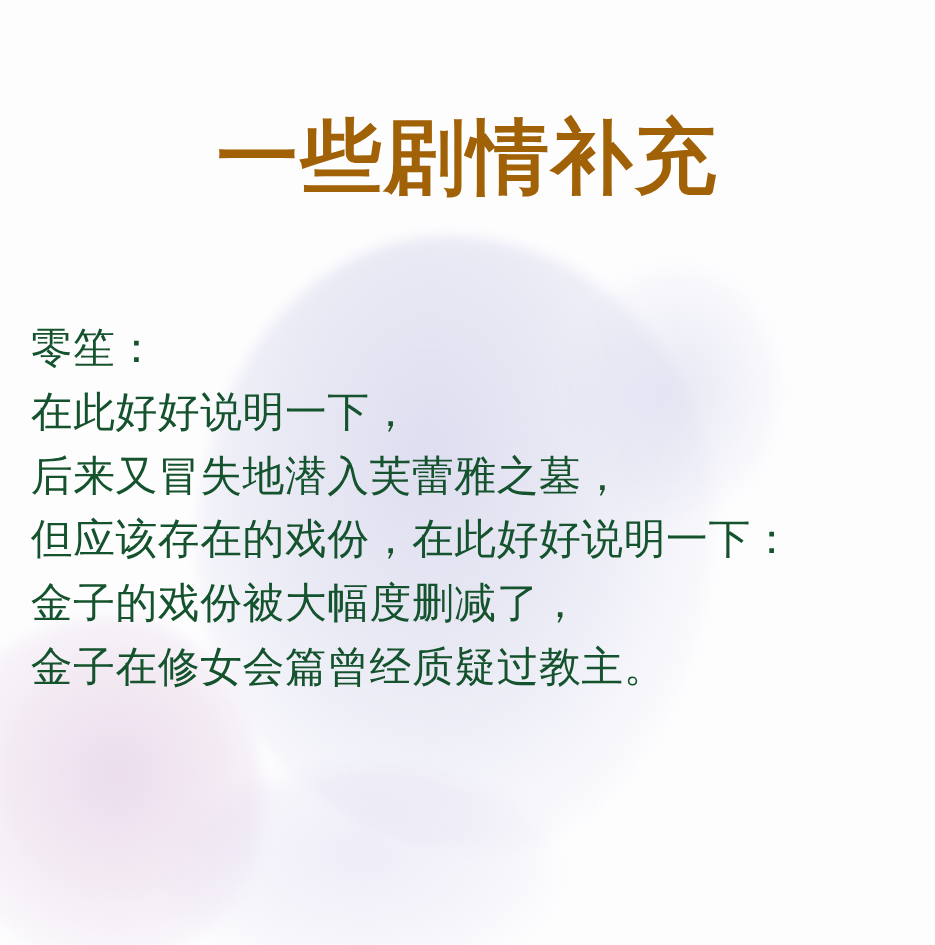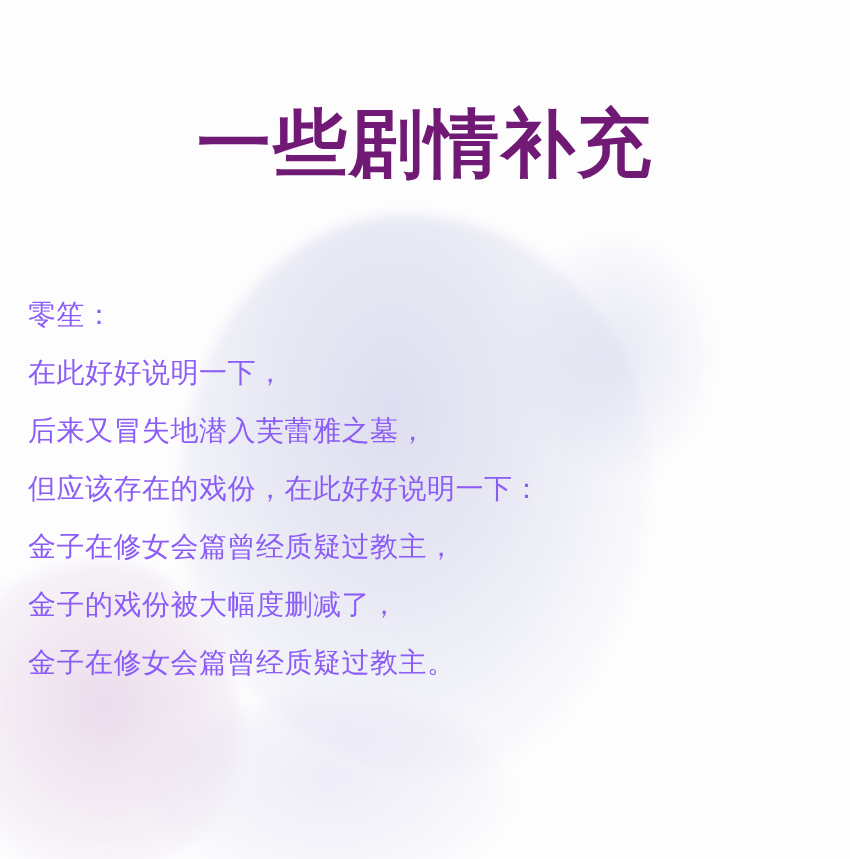--- a/index.html
+++ b/index.html
@@ -78,37 +78,37 @@
     position: relative;
     z-index: 2;
   }
 
   .title {
     position: absolute;
     left: 0;
     top: 106px;
     width: 850px;
     text-align: center;
-    color: #701a75;
+    color: #a16207;
     font-size: 74px;
     line-height: 1;
     font-weight: bold;
     letter-spacing: 2px;
     font-family: "DejaVu Sans", "Liberation Sans", sans-serif;
   }
 
   .body-text {
     position: absolute;
     left: 28px;
     top: 288px;
     width: 800px;
-    color: #8b5cf6;
-    font-size: 28px;
+    color: #14532d;
+    font-size: 38px;
     line-height: 58px;
-    font-family: Liberation Mono, monospace;
+    font-family: Liberation Serif, serif;
     letter-spacing: 0.5px;
   }
 
   .body-text .line {
     white-space: pre;
     display: block;
   }
 </style>
 </head>
 <body>
@@ -124,19 +124,18 @@
 
   <div class="content">
 
     <div class="title">一些剧情补充</div>
 
     <div class="body-text">
       <span class="line">零笙：</span>
       <span class="line">在此好好说明一下，</span>
       <span class="line">后来又冒失地潜入芙蕾雅之墓，</span>
       <span class="line">但应该存在的戏份，在此好好说明一下：</span>
-      <span class="line">金子在修女会篇曾经质疑过教主，</span>
       <span class="line">金子的戏份被大幅度删减了，</span>
       <span class="line">金子在修女会篇曾经质疑过教主。</span>
     </div>
 
   </div>
 </div>
 
 </body></html>

